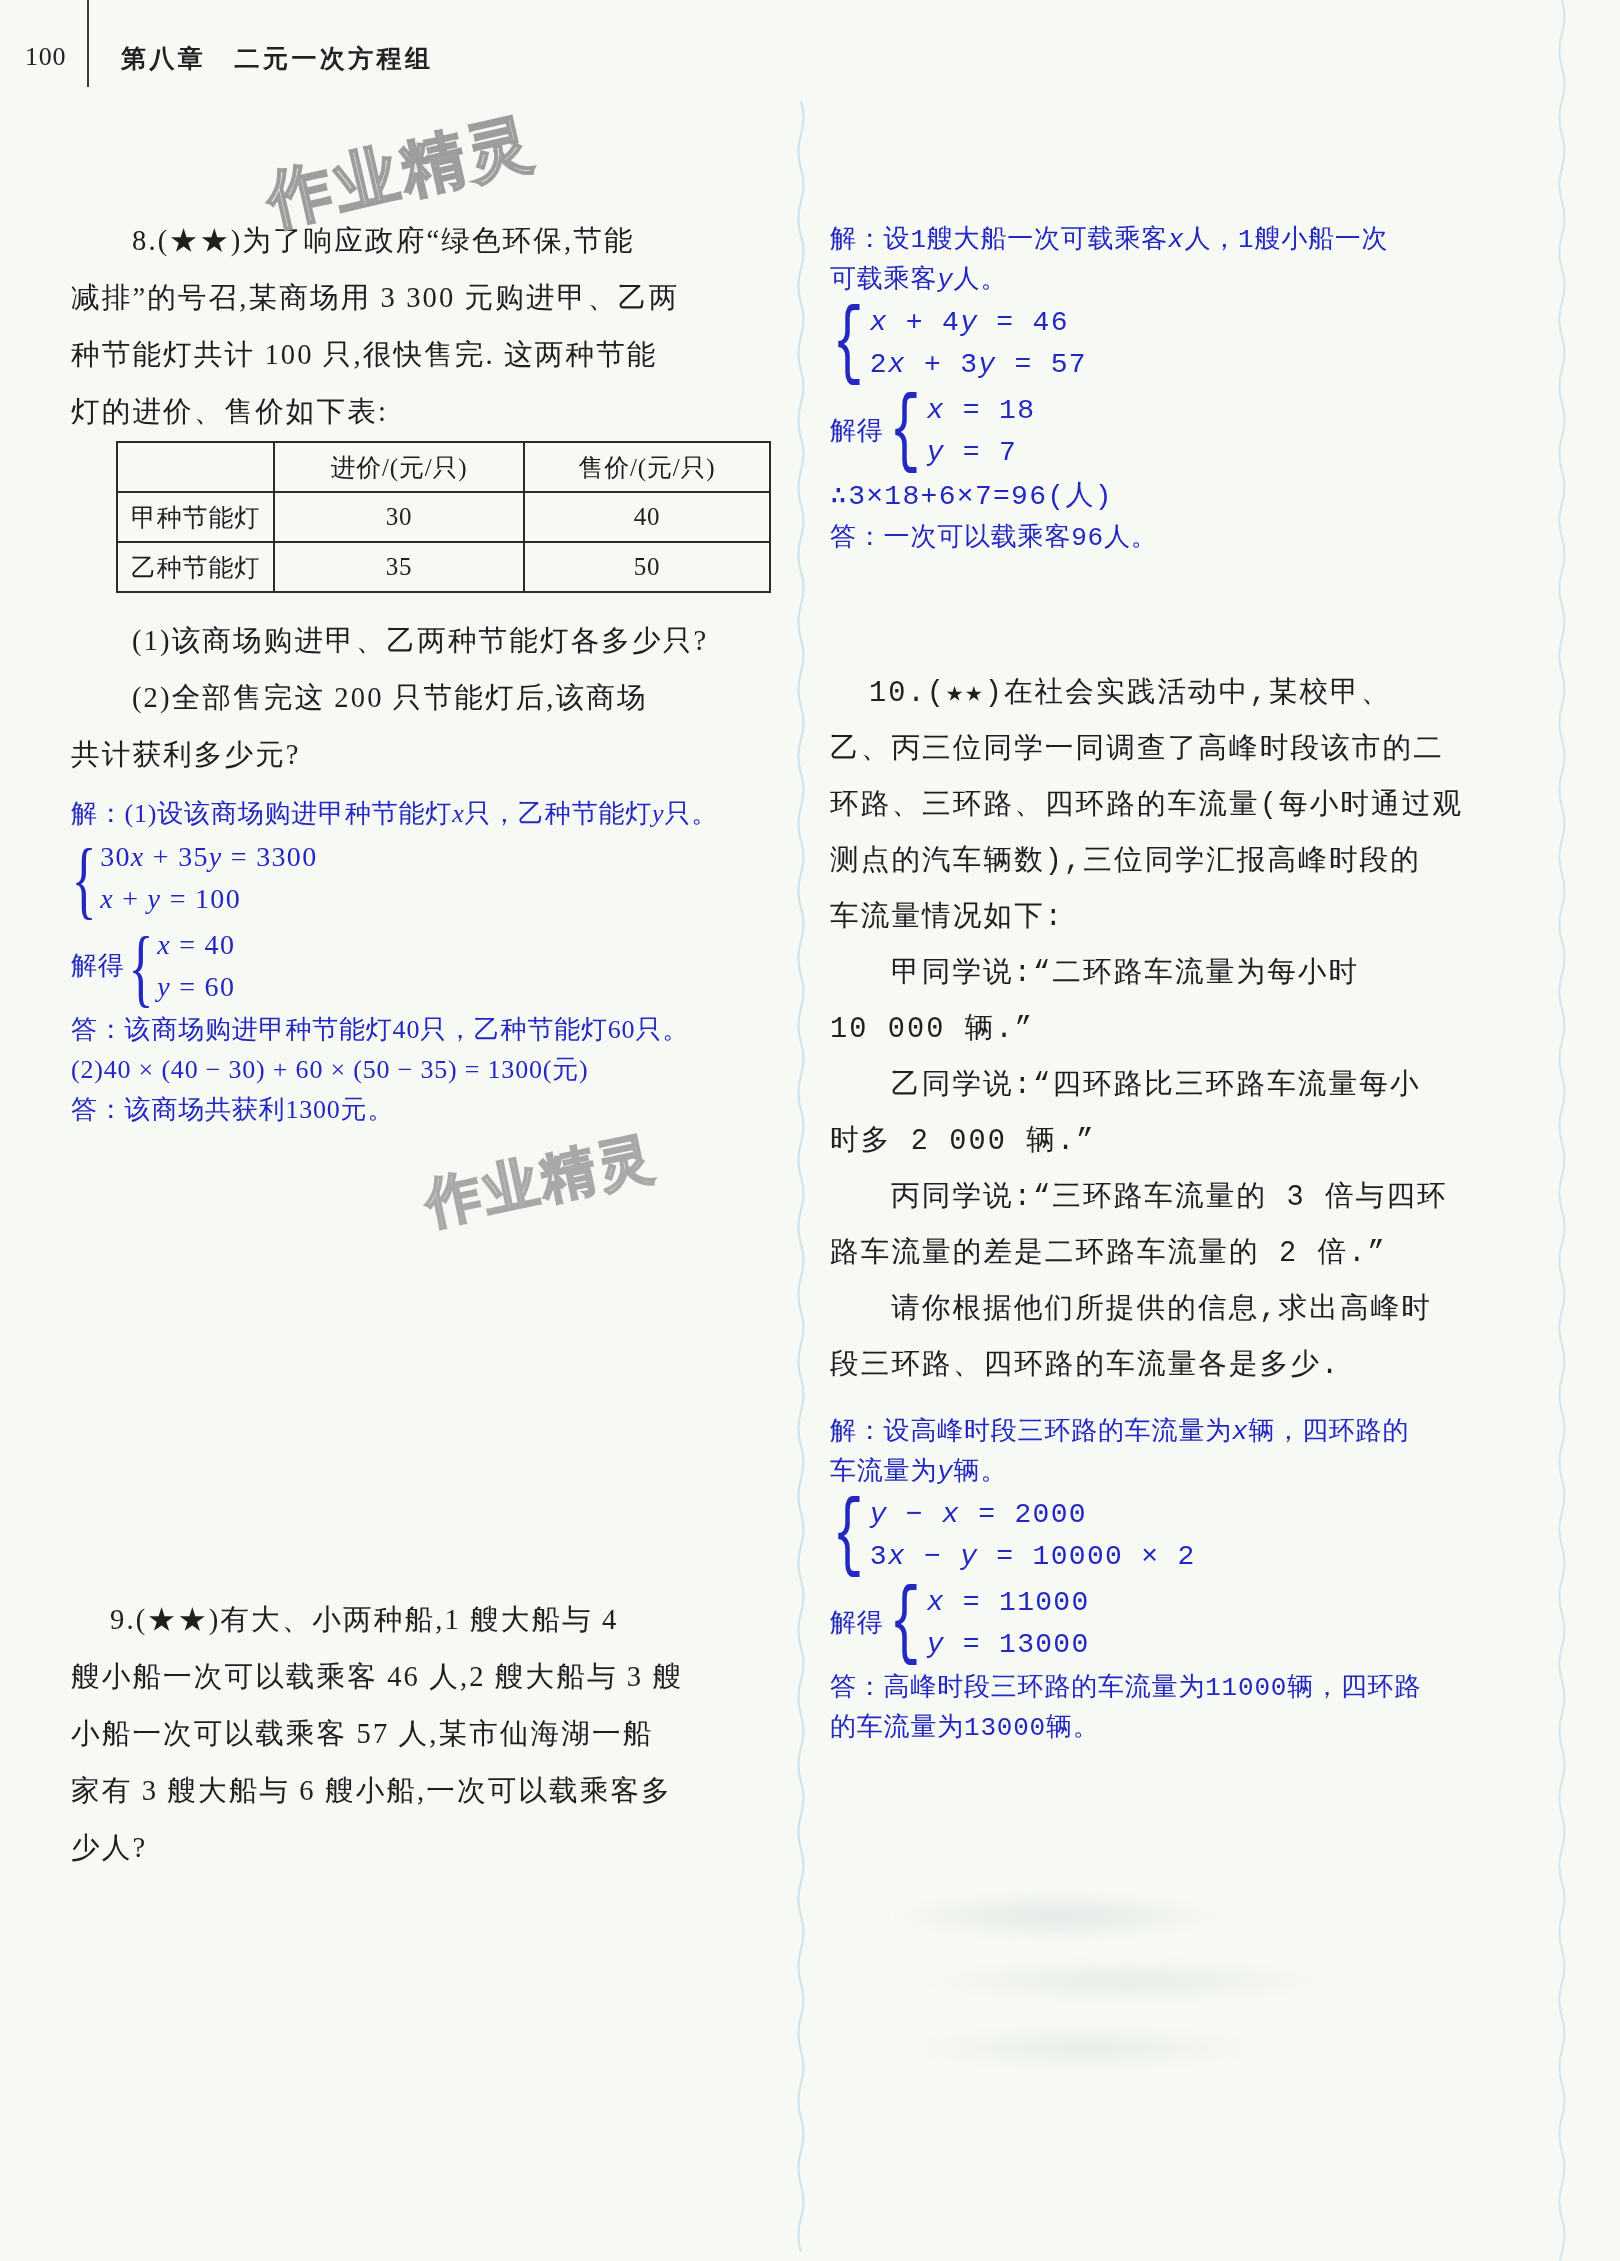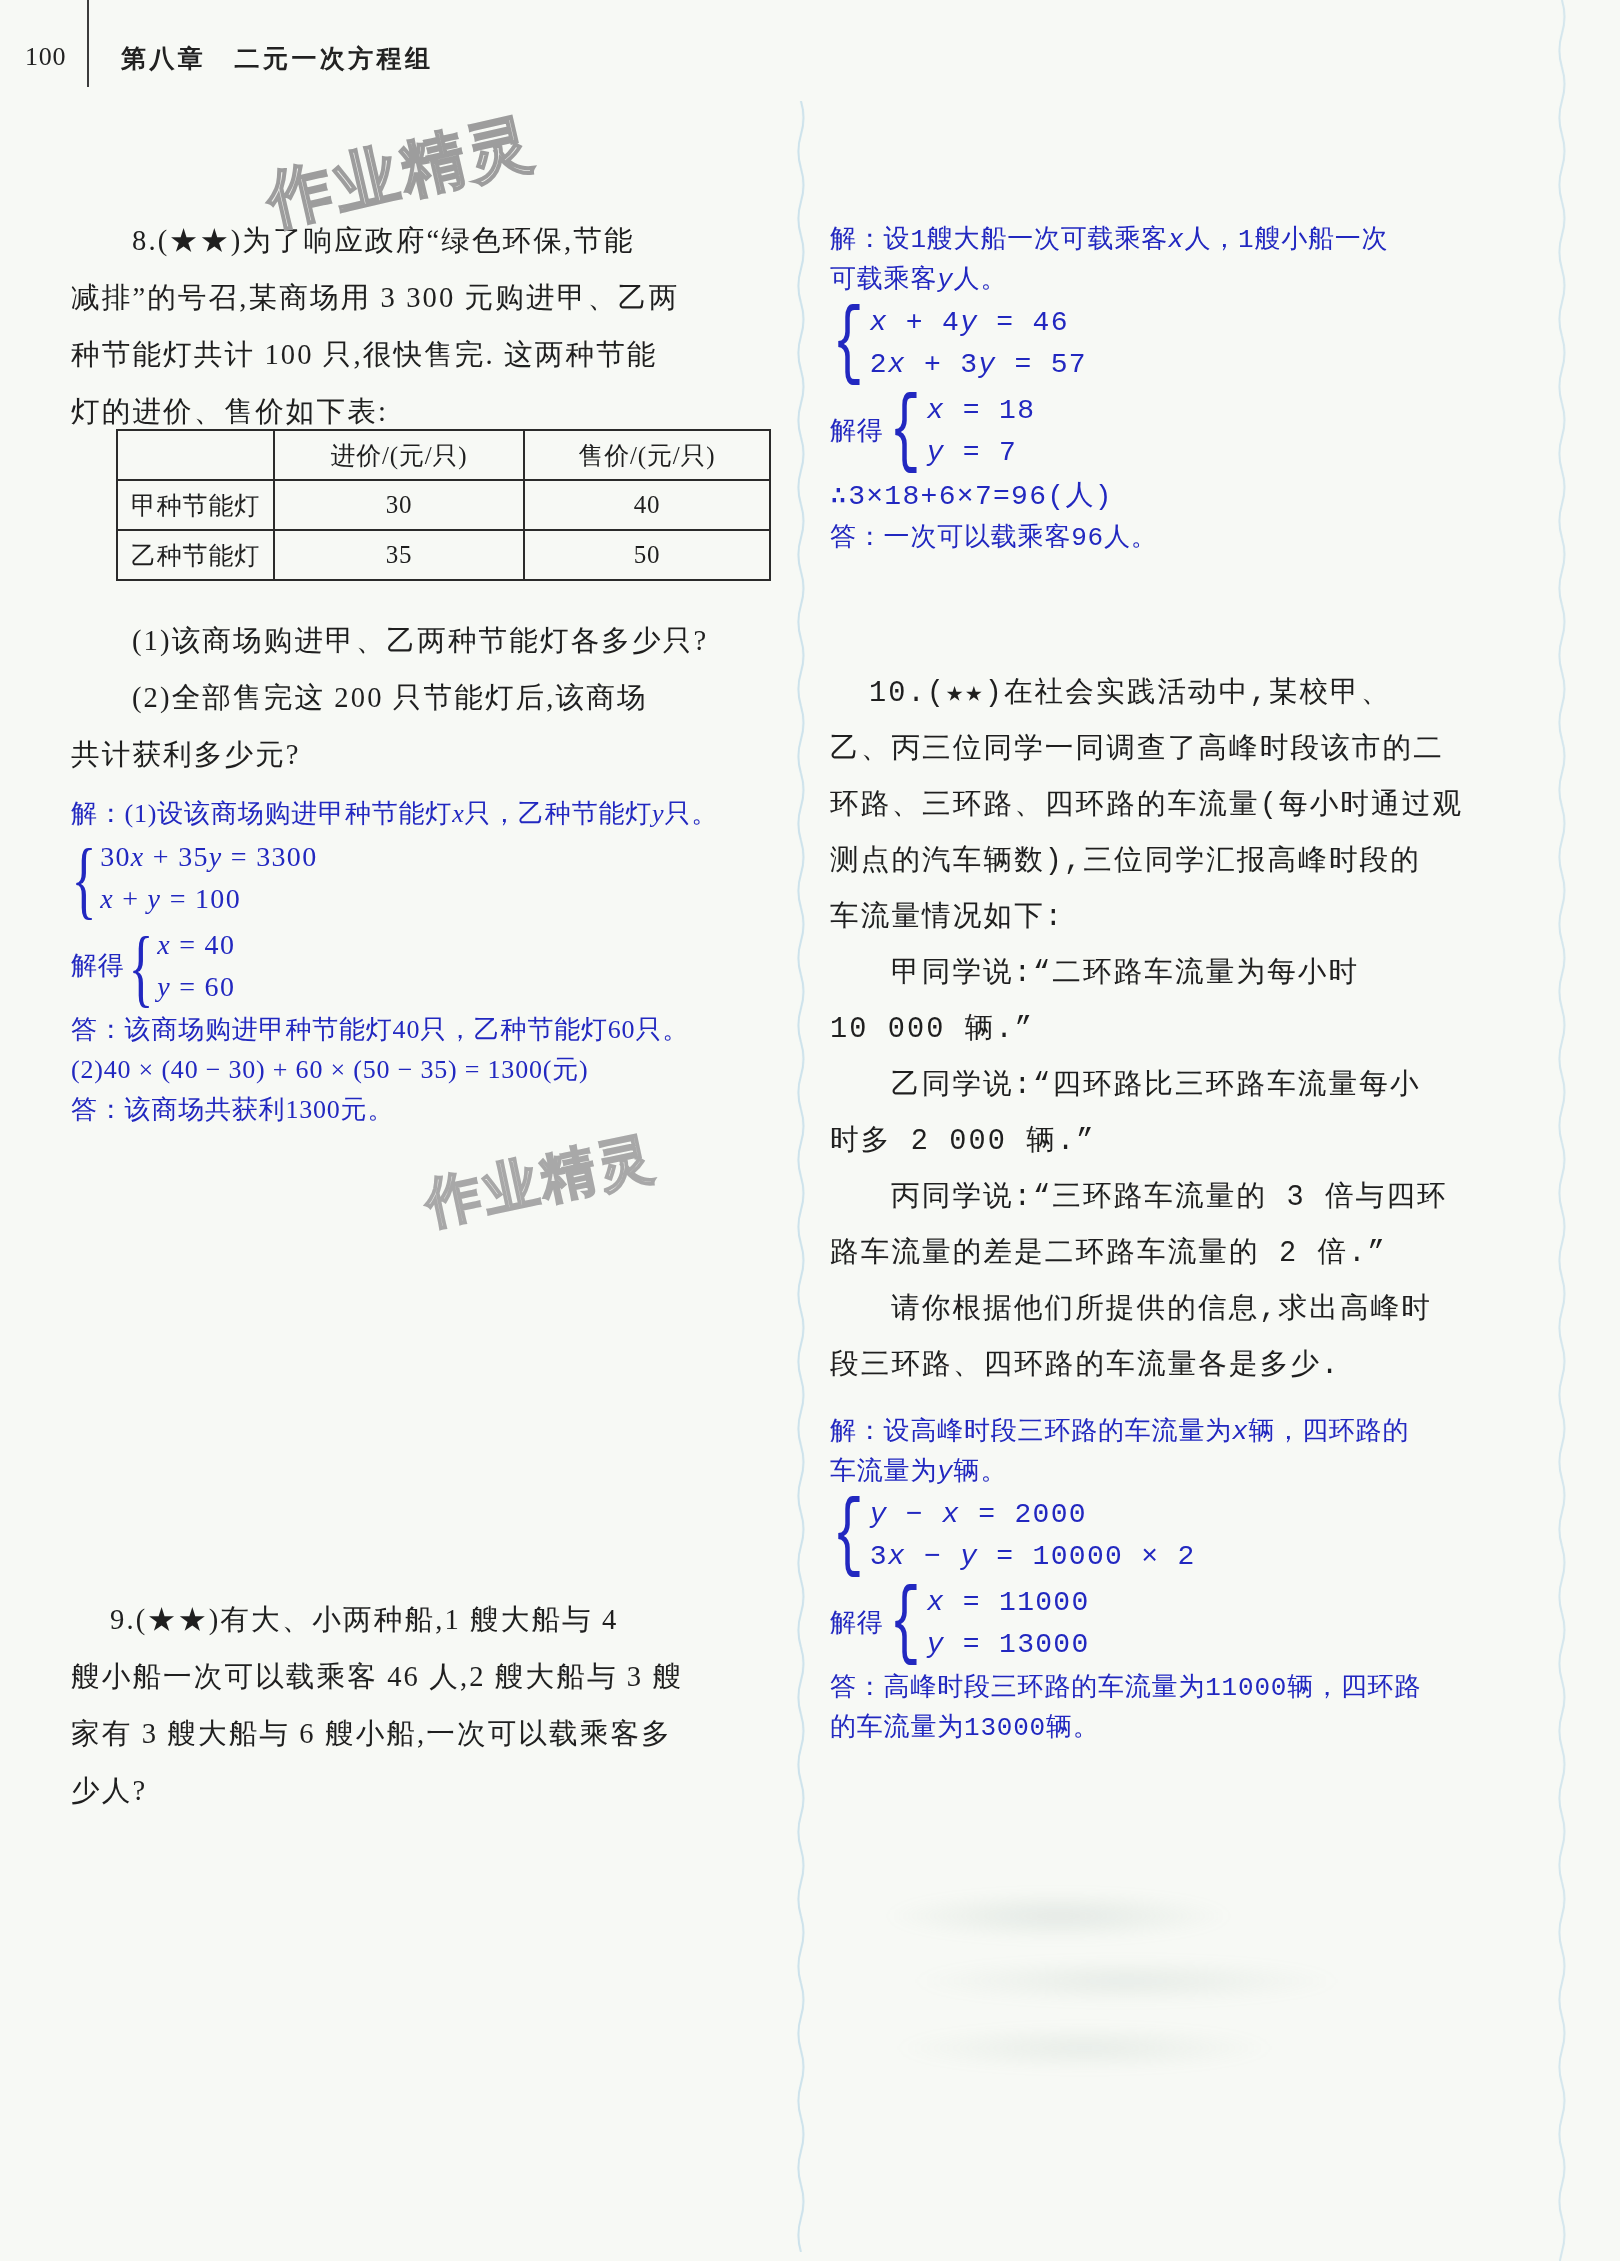--- a/index.html
+++ b/index.html
@@ -99,21 +99,21 @@
 
   <div class="col col-left">
 
     <div class="blk prob" style="top:212px">
       <div class="line indent">8.(★★)为了响应政府“绿色环保,节能</div>
       <div class="line">减排”的号召,某商场用 3 300 元购进甲、乙两</div>
       <div class="line">种节能灯共计 100 只,很快售完. 这两种节能</div>
       <div class="line">灯的进价、售价如下表:</div>
     </div>
 
-    <div class="blk" style="top:429px">
+    <div class="blk" style="top:441px">
       <table class="ptable">
         <tbody>
             <tr>
           <th class="c0"></th>
           <th class="c1">进价/(元/只)</th>
           <th class="c2">售价/(元/只)</th>
         </tr>
         <tr>
           <td>甲种节能灯</td>
           <td>30</td>
@@ -152,20 +152,21 @@
         </div>
       </div>
       <div class="sline">答：该商场购进甲种节能灯40只，乙种节能灯60只。</div>
       <div class="sline">(2)40 × (40 − 30) + 60 × (50 − 35) = 1300(元)</div>
       <div class="sline">答：该商场共获利1300元。</div>
     </div>
 
     <div class="blk prob" style="top:1591px">
       <div class="line indent-sm">9.(★★)有大、小两种船,1 艘大船与 4</div>
       <div class="line">艘小船一次可以载乘客 46 人,2 艘大船与 3 艘</div>
+      <div class="line">小船一次可以载乘客 57 人,某市仙海湖一船</div>
       <div class="line">家有 3 艘大船与 6 艘小船,一次可以载乘客多</div>
       <div class="line">少人?</div>
     </div>
 
   </div>
 
   <div class="col col-right">
 
     <div class="blk sol" style="top:220px">
       <div class="sline">解：设1艘大船一次可载乘客<i>x</i>人，1艘小船一次</div>

